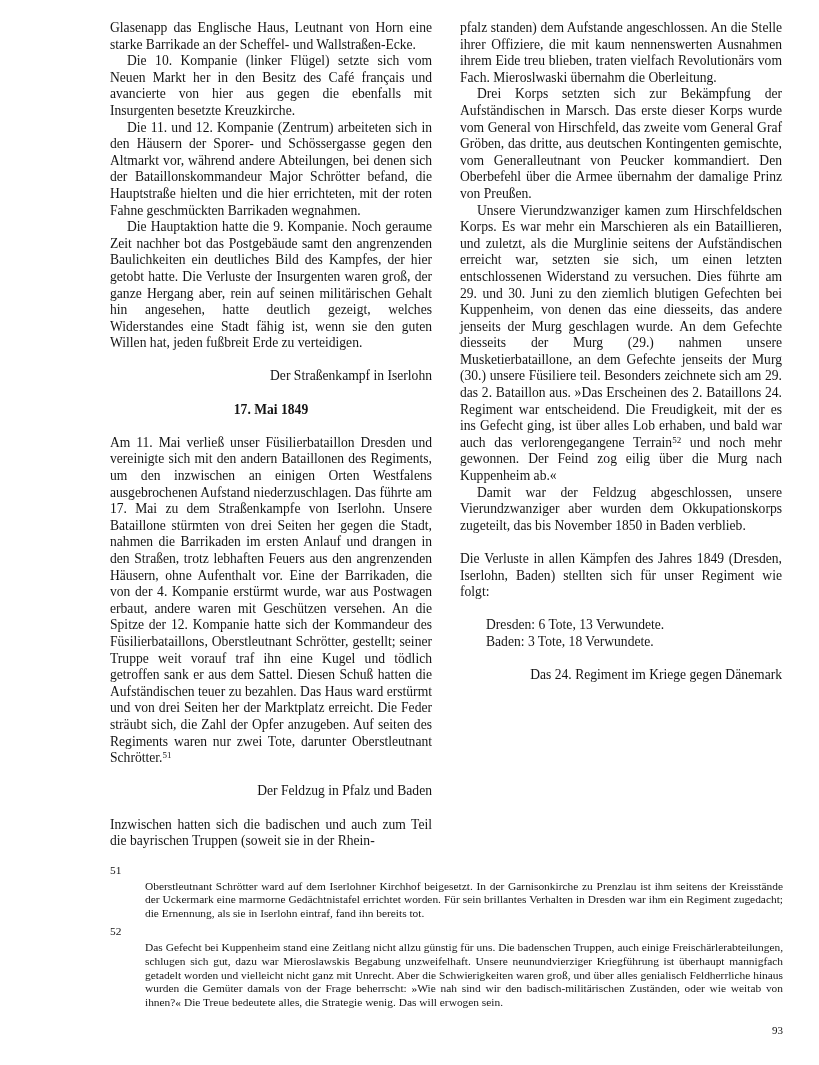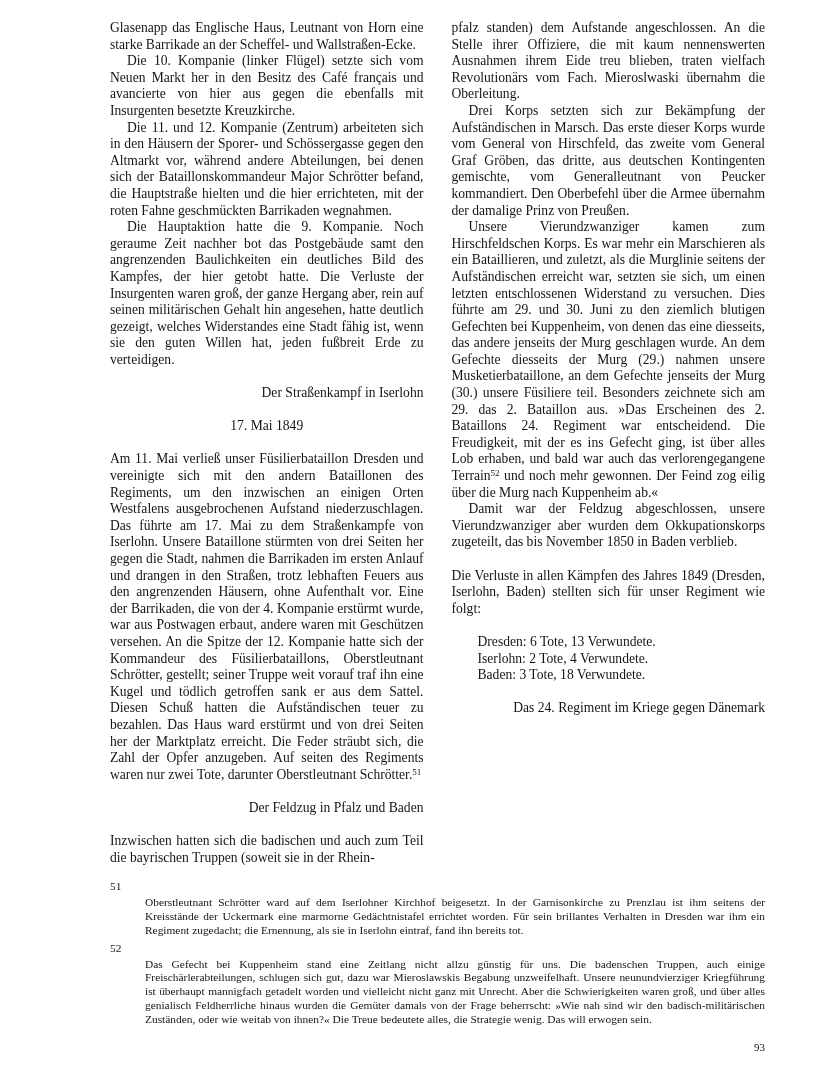--- a/index.html
+++ b/index.html
@@ -11,21 +11,21 @@
     width: 819px;
     height: 1065px;
     overflow: hidden;
     font-family: "Liberation Serif", "DejaVu Serif", serif;
     color: #141414;
   }
   .page {
     box-sizing: border-box;
     width: 819px;
     height: 1065px;
-    padding: 20px 54px 0 110px;
+    padding: 20px 36px 0 110px;
   }
   .columns {
     display: flex;
     gap: 28px;
   }
   .column {
     width: 322px;
     font-size: 13.6px;
     line-height: 16.6px;
     text-align: justify;
@@ -38,20 +38,21 @@
   }
   .section-heading {
     text-align: right;
     margin: 16.6px 0 !important;
     text-indent: 0 !important;
   }
   .date-heading {
     text-align: center;
     margin: 0 0 16.6px 0 !important;
     text-indent: 0 !important;
+    font-weight: bold;
   }
   .spacer-line {
     height: 16.6px;
   }
   .losses {
     margin: 16.6px 0;
     padding-left: 26px;
   }
   sup.fn-ref {
     font-size: 9px;
@@ -101,21 +102,20 @@
 
     <div class="column">
       <p>pfalz standen) dem Aufstande angeschlossen. An die Stelle ihrer Offiziere, die mit kaum nennenswerten Ausnahmen ihrem Eide treu blieben, traten vielfach Revolutionärs vom Fach. Mieroslwaski übernahm die Oberleitung.</p>
       <p class="indent">Drei Korps setzten sich zur Bekämpfung der Aufständischen in Marsch. Das erste dieser Korps wurde vom General von Hirschfeld, das zweite vom General Graf Gröben, das dritte, aus deutschen Kontingenten gemischte, vom Generalleutnant von Peucker kommandiert. Den Oberbefehl über die Armee übernahm der damalige Prinz von Preußen.</p>
       <p class="indent"><span>Unsere Vierundzwanziger kamen zum Hirschfeldschen Korps. Es war mehr ein Marschieren als ein Bataillieren, und zuletzt, als die Murglinie seitens der Aufständischen erreicht war, setzten sie sich, um einen letzten entschlossenen Widerstand zu versuchen. Dies führte am 29. und 30. Juni zu den ziemlich blutigen Gefechten bei Kuppenheim, von denen das eine diesseits, das andere jenseits der Murg geschlagen wurde. An dem Gefechte diesseits der Murg (29.) nahmen unsere Musketierbataillone, an dem Gefechte jenseits der Murg (30.) unsere Füsiliere teil. Besonders zeichnete sich am 29. das 2. Bataillon aus. »Das Erscheinen des 2. Bataillons 24. Regiment war entscheidend. Die Freudigkeit, mit der es ins Gefecht ging, ist über alles Lob erhaben, und bald war auch das verlorengegangene Terrain</span><sup class="fn-ref">52</sup><span> und noch mehr gewonnen. Der Feind zog eilig über die Murg nach Kuppenheim ab.«</span></p>
       <p class="indent">Damit war der Feldzug abgeschlossen, unsere Vierundzwanziger aber wurden dem Okkupationskorps zugeteilt, das bis November 1850 in Baden verblieb.</p>
       <div class="spacer-line"></div>
       <p>Die Verluste in allen Kämpfen des Jahres 1849 (Dresden, Iserlohn, Baden) stellten sich für unser Regiment wie folgt:</p>
       <div class="losses">
         <div>Dresden: 6 Tote, 13 Verwundete.</div>
-        <div>Iserlohn: 2 Tote, 4 Verwundete.</div>
         <div>Baden: 3 Tote, 18 Verwundete.</div>
       </div>
       <p class="section-heading">Das 24. Regiment im Kriege gegen Dänemark</p>
     </div>
 
   </div>
 
   <div class="footnotes">
     <div class="footnote">
       <div class="fn-num">51</div>

